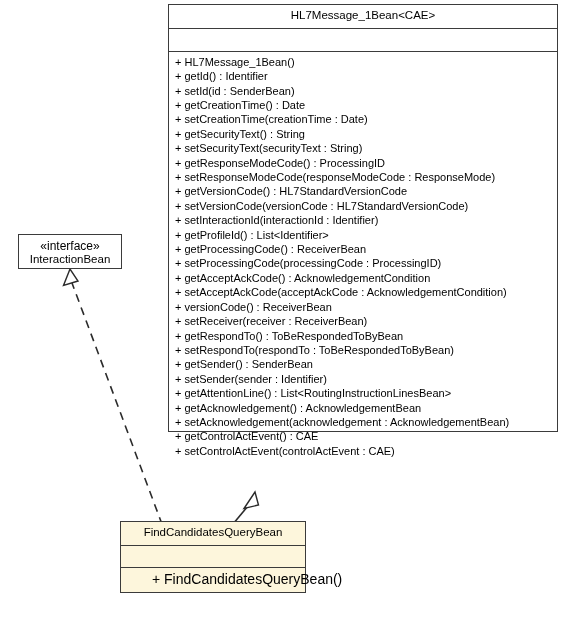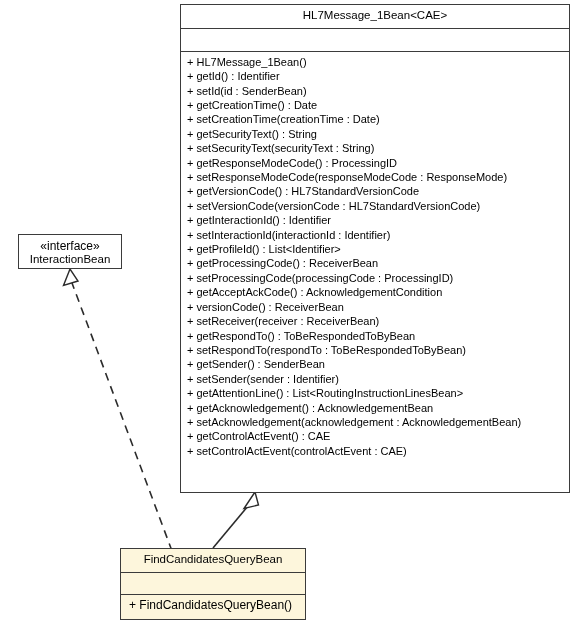--- a/index.html
+++ b/index.html
@@ -65,48 +65,49 @@
     padding: 3px 0 4px 0;
   }
   .member {
     font-size: 11px;
     line-height: 14.4px;
     color: #000000;
     white-space: nowrap;
     padding-left: 6px;
   }
   .member-centered {
-    font-size: 12px;
+    font-size: 14px;
     line-height: 1.25;
     color: #000000;
     white-space: nowrap;
     padding: 3px 0 4px 8px;
+    margin-left: 23px;
   }
 
   
   #main-class {
-    left: 180px;
+    left: 168px;
     top: 4px;
     width: 390px;
-    height: 489px;
+    height: 428px;
   }
   #main-class .empty-compartment { height: 23px; }
 
   
   #interface-class {
     left: 18px;
     top: 234px;
     width: 104px;
     height: 35px;
   }
 
   
   #sub-class {
     left: 120px;
-    top: 548px;
+    top: 521px;
     width: 186px;
     height: 72px;
   }
   #sub-class .title-compartment { padding: 4px 4px 5px 4px; }
   #sub-class .empty-compartment { height: 22px; }
 </style>
 </head>
 <body>
 
 <div id="diagram">
@@ -134,26 +135,26 @@
       <div class="member">+ getId() : Identifier</div>
       <div class="member">+ setId(id : SenderBean)</div>
       <div class="member">+ getCreationTime() : Date</div>
       <div class="member">+ setCreationTime(creationTime : Date)</div>
       <div class="member">+ getSecurityText() : String</div>
       <div class="member">+ setSecurityText(securityText : String)</div>
       <div class="member">+ getResponseModeCode() : ProcessingID</div>
       <div class="member">+ setResponseModeCode(responseModeCode : ResponseMode)</div>
       <div class="member">+ getVersionCode() : HL7StandardVersionCode</div>
       <div class="member">+ setVersionCode(versionCode : HL7StandardVersionCode)</div>
-      <div class="member">+ getInteractionId() : Identifier</div>
       <div class="member">+ setInteractionId(interactionId : Identifier)</div>
       <div class="member">+ getProfileId() : List&lt;Identifier&gt;</div>
       <div class="member">+ getProcessingCode() : ReceiverBean</div>
       <div class="member">+ setProcessingCode(processingCode : ProcessingID)</div>
       <div class="member">+ getAcceptAckCode() : AcknowledgementCondition</div>
+      <div class="member">+ setAcceptAckCode(acceptAckCode : AcknowledgementCondition)</div>
       <div class="member">+ versionCode() : ReceiverBean</div>
       <div class="member">+ setReceiver(receiver : ReceiverBean)</div>
       <div class="member">+ getRespondTo() : ToBeRespondedToByBean</div>
       <div class="member">+ setRespondTo(respondTo : ToBeRespondedToByBean)</div>
       <div class="member">+ getSender() : SenderBean</div>
       <div class="member">+ setSender(sender : Identifier)</div>
       <div class="member">+ getAttentionLine() : List&lt;RoutingInstructionLinesBean&gt;</div>
       <div class="member">+ getAcknowledgement() : AcknowledgementBean</div>
       <div class="member">+ setAcknowledgement(acknowledgement : AcknowledgementBean)</div>
       <div class="member">+ getControlActEvent() : CAE</div>

